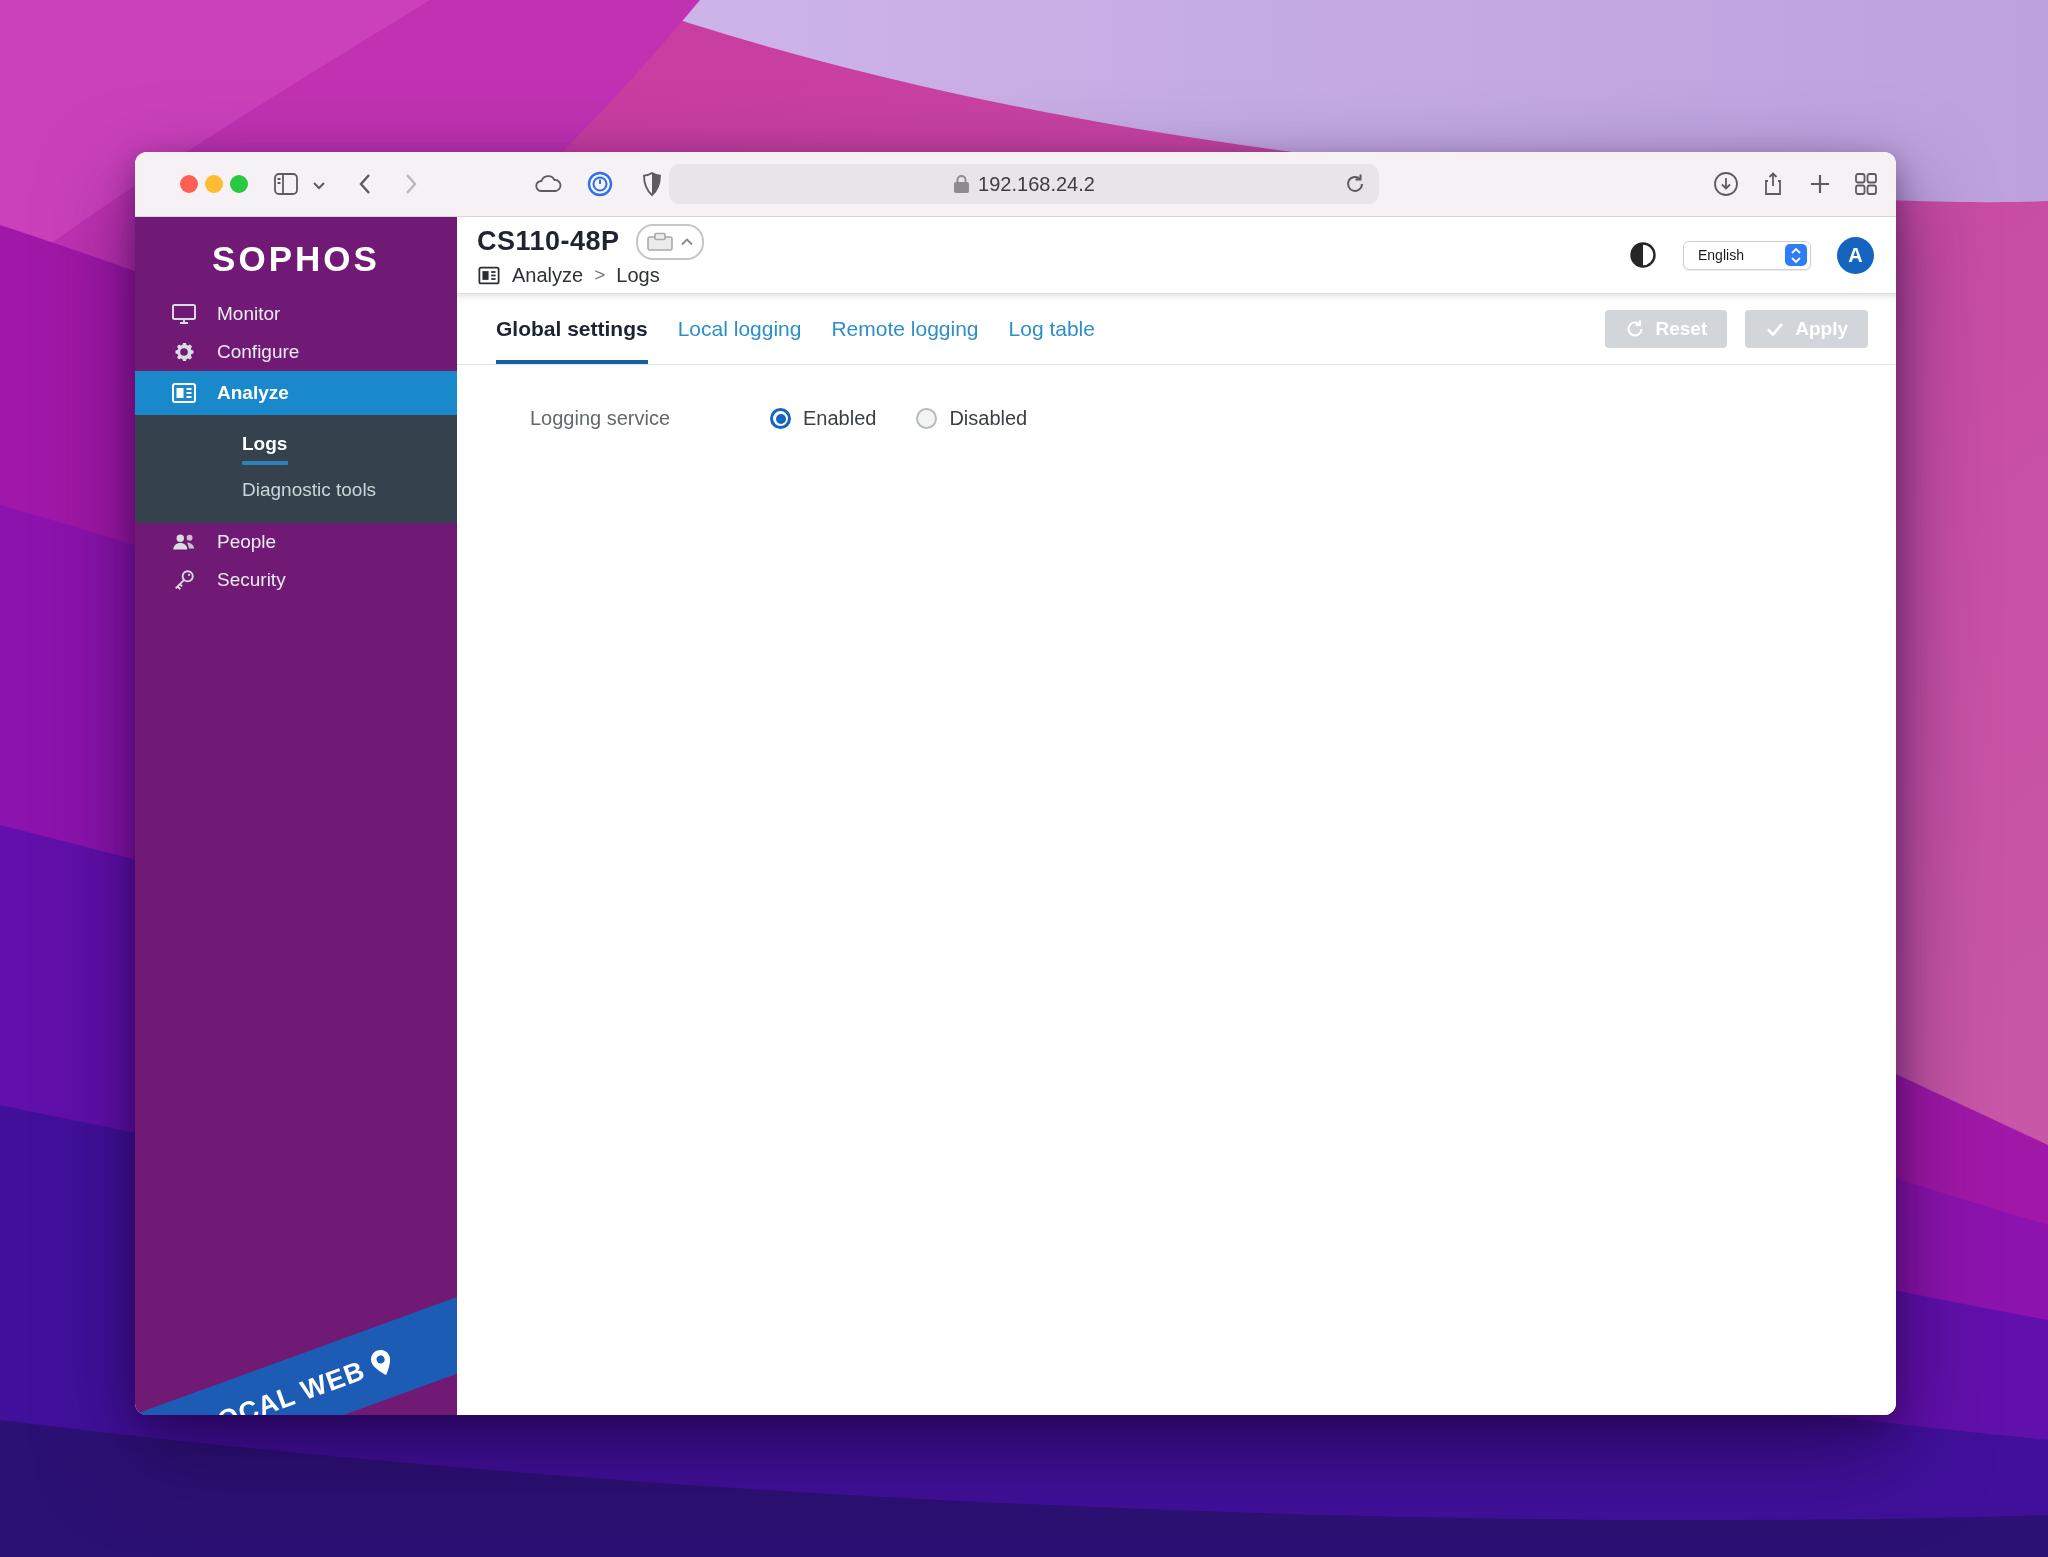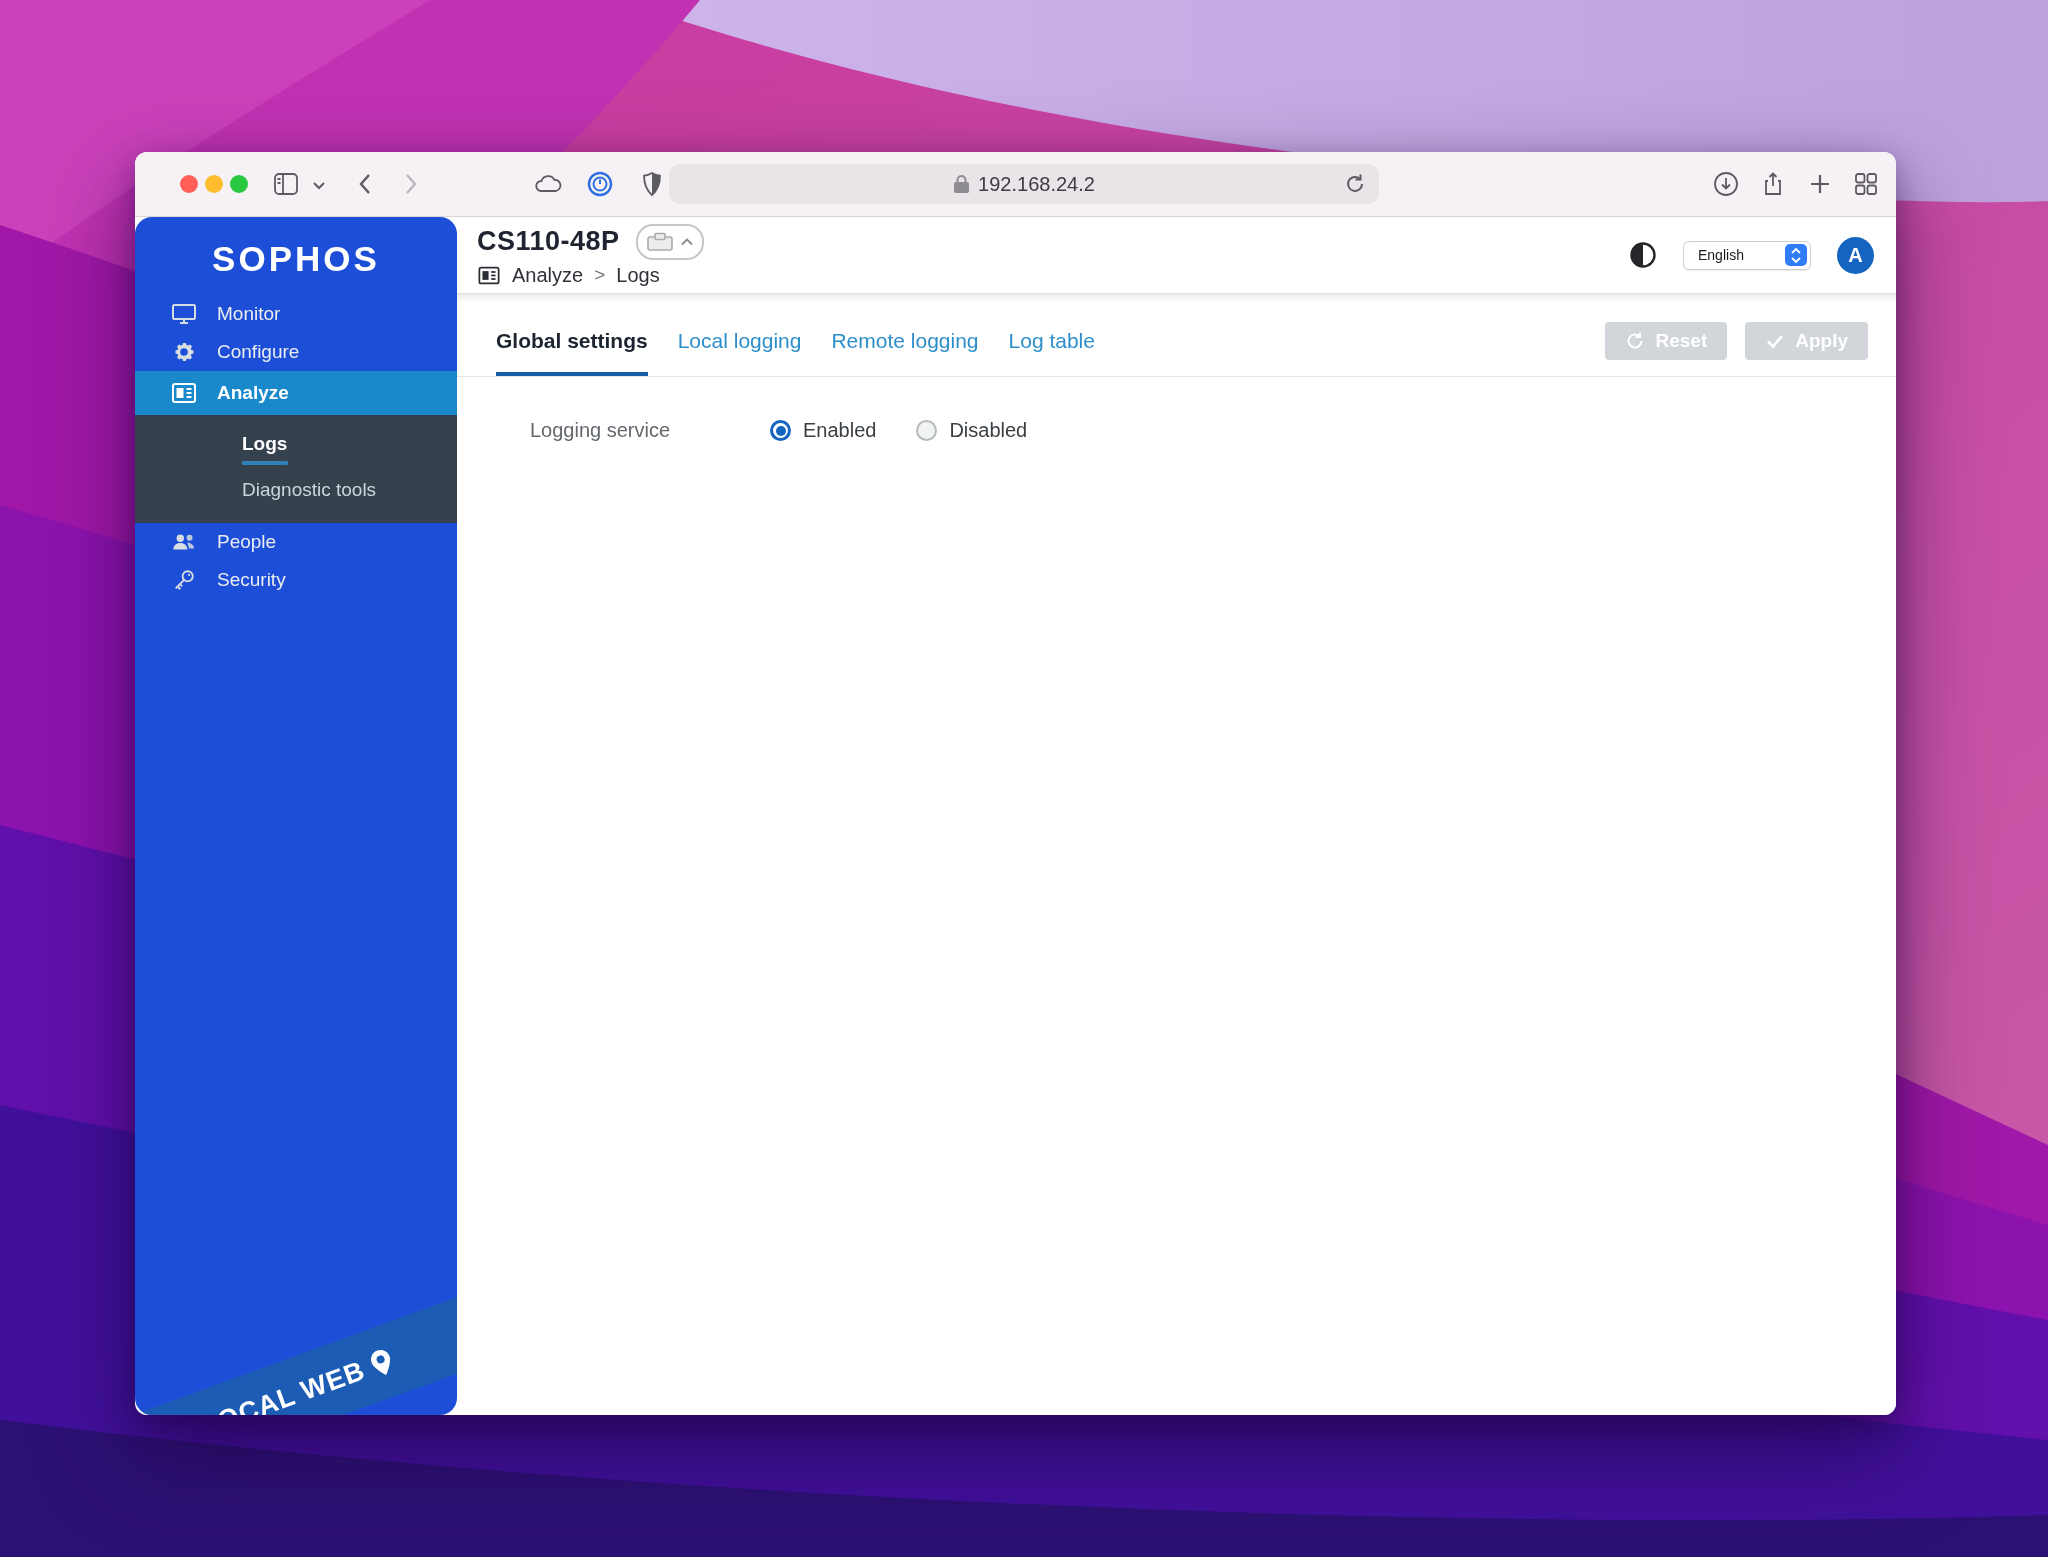--- a/index.html
+++ b/index.html
@@ -28,21 +28,21 @@
   .urlbar{
     position:absolute;left:534px;top:12px;width:710px;height:40px;border-radius:10px;
     background:#e9e4e8;display:flex;align-items:center;justify-content:center;gap:8px;
     color:#3d3d42;font-size:20px;
   }
   .urlbar .reload{position:absolute;right:12px;top:8px;width:24px;height:24px;color:#5c5b60;}
   .urlbar .lock{width:17px;height:20px;color:#8e8c91;}
   
   .main{flex:1;display:flex;min-height:0;}
   
-  .sidebar{width:322px;min-width:322px;background:#1d4ed8;position:relative;overflow:hidden;color:#e9edf0;border-radius:17px;}
+  .sidebar{width:322px;min-width:322px;background:#701a75;position:relative;overflow:hidden;color:#e9edf0;}
   .logo{margin-top:22px;text-align:center;color:#fff;font-size:35px;font-weight:800;letter-spacing:3px;}
   .menu{margin-top:16px;}
   .side-item{height:38px;display:flex;align-items:center;cursor:pointer;font-size:19px;color:#e9edf0;}
   .side-item .sicon{width:30px;height:24px;margin-left:34px;margin-right:18px;color:#d7dde1;display:flex;align-items:center;justify-content:center;}
   .side-item .sicon svg{width:26px;height:24px;}
   .side-item.active{height:44px;background:#1989cb;color:#fff;font-weight:700;}
   .side-item.active .sicon{color:#fff;}
   .submenu{background:#35424d;padding:10px 0 14px 0;}
   .sub-item{padding:8px 0 8px 107px;font-size:19px;color:#ccd4d9;cursor:pointer;}
   .sub-item.active{color:#fff;font-weight:700;padding-bottom:2px;}
@@ -67,21 +67,21 @@
   .lang-select{
     height:27px;min-width:112px;border:1px solid #cfcfcf;border-radius:6px;background:#fff;
     display:flex;align-items:center;cursor:pointer;box-shadow:0 1px 1px rgba(0,0,0,.08);
     font-size:14px;color:#1b1b1f;padding-left:14px;gap:10px;
   }
   .stepper{width:22px;height:22px;margin:0 3px 0 auto;border-radius:5px;background:#2f7cf6;display:flex;flex-direction:column;align-items:center;justify-content:center;gap:1px;}
   .stepper svg{width:12px;height:8px;color:#fff;}
   .avatar{width:37px;height:37px;border-radius:50%;background:#1565c0;color:#fff;display:flex;align-items:center;justify-content:center;font-size:20px;font-weight:700;cursor:pointer;}
   
   .tabbar{
-    height:70px;min-height:70px;display:flex;align-items:center;padding:12px 28px 0 39px;
+    height:70px;min-height:70px;display:flex;align-items:center;padding:0 28px 0 39px;
     border-bottom:1px solid #e2e3e5;background:#fff;
     box-shadow:inset 0 10px 10px -10px rgba(40,40,60,.22);
     gap:24px;
   }
   .tabs{display:flex;align-items:stretch;gap:30px;height:100%;}
   .tab{display:flex;align-items:center;font-size:21px;color:#2c8fc9;cursor:pointer;border-bottom:4px solid transparent;padding-top:4px;}
   .tab.active{color:#1b2430;font-weight:700;border-bottom-color:#155da4;}
   .tab-actions{margin-left:auto;display:flex;gap:18px;}
   .btn{
     height:38px;border:none;border-radius:4px;background:#d2d6da;color:#fff;

